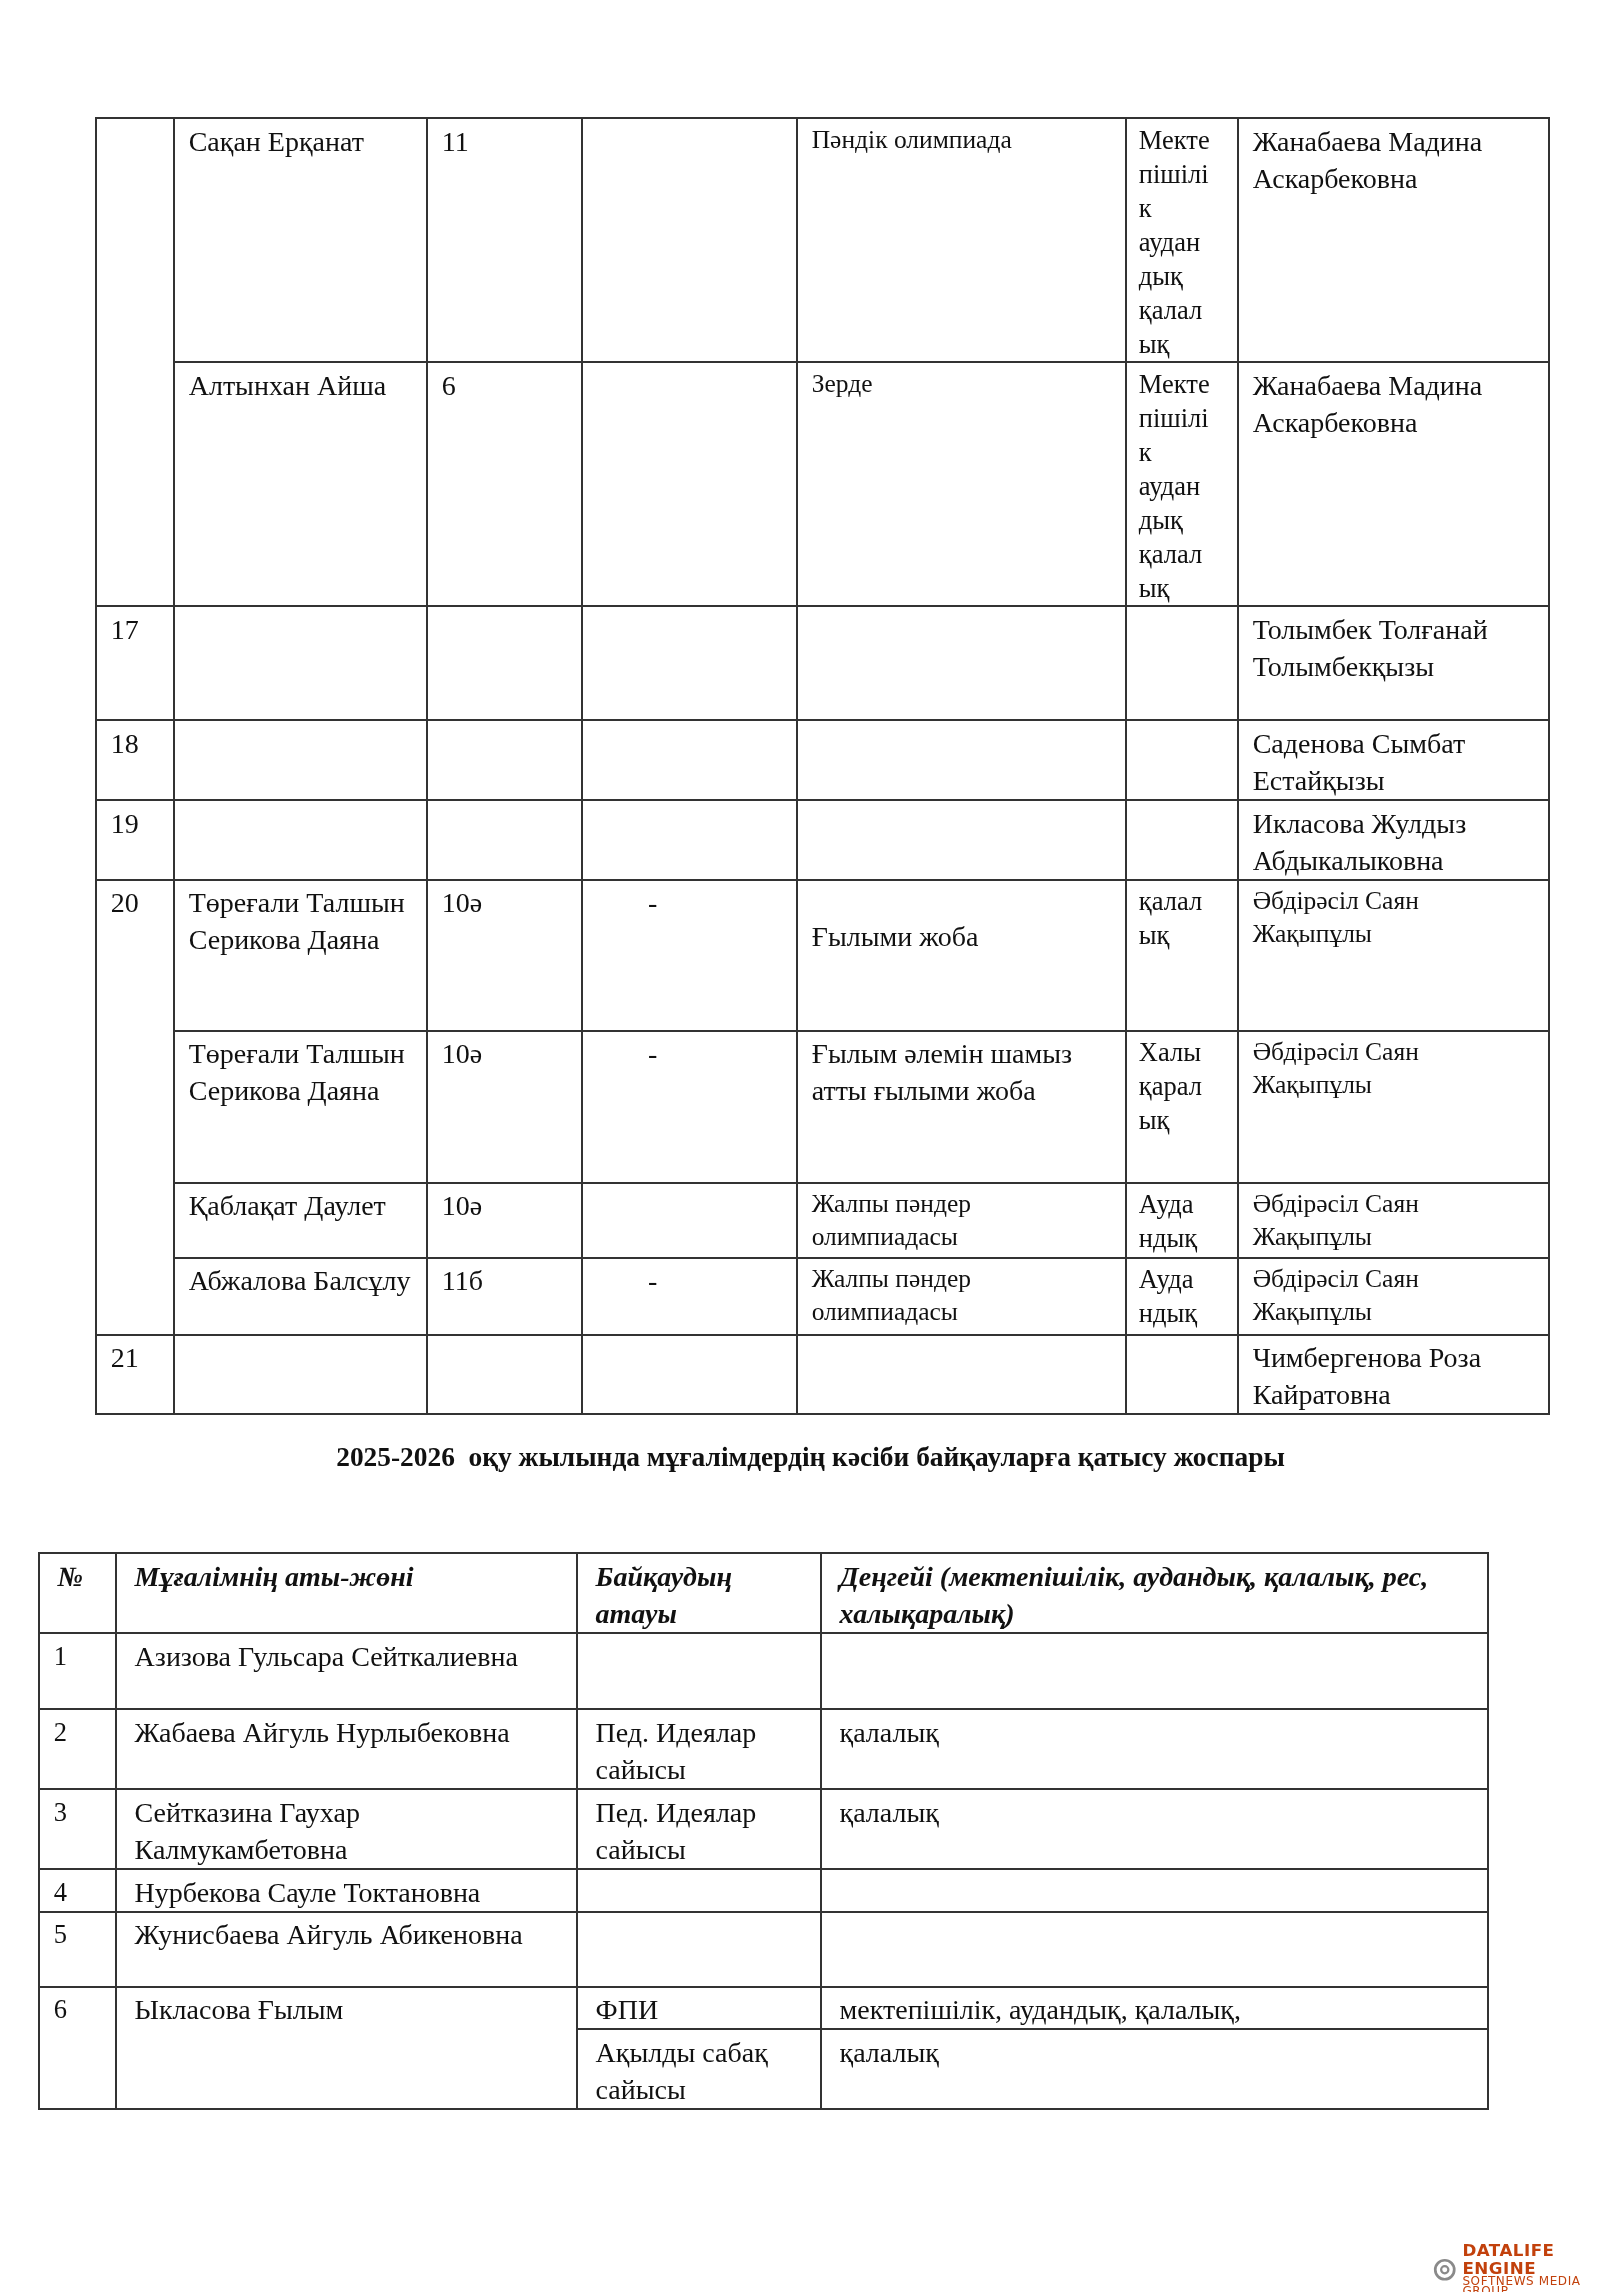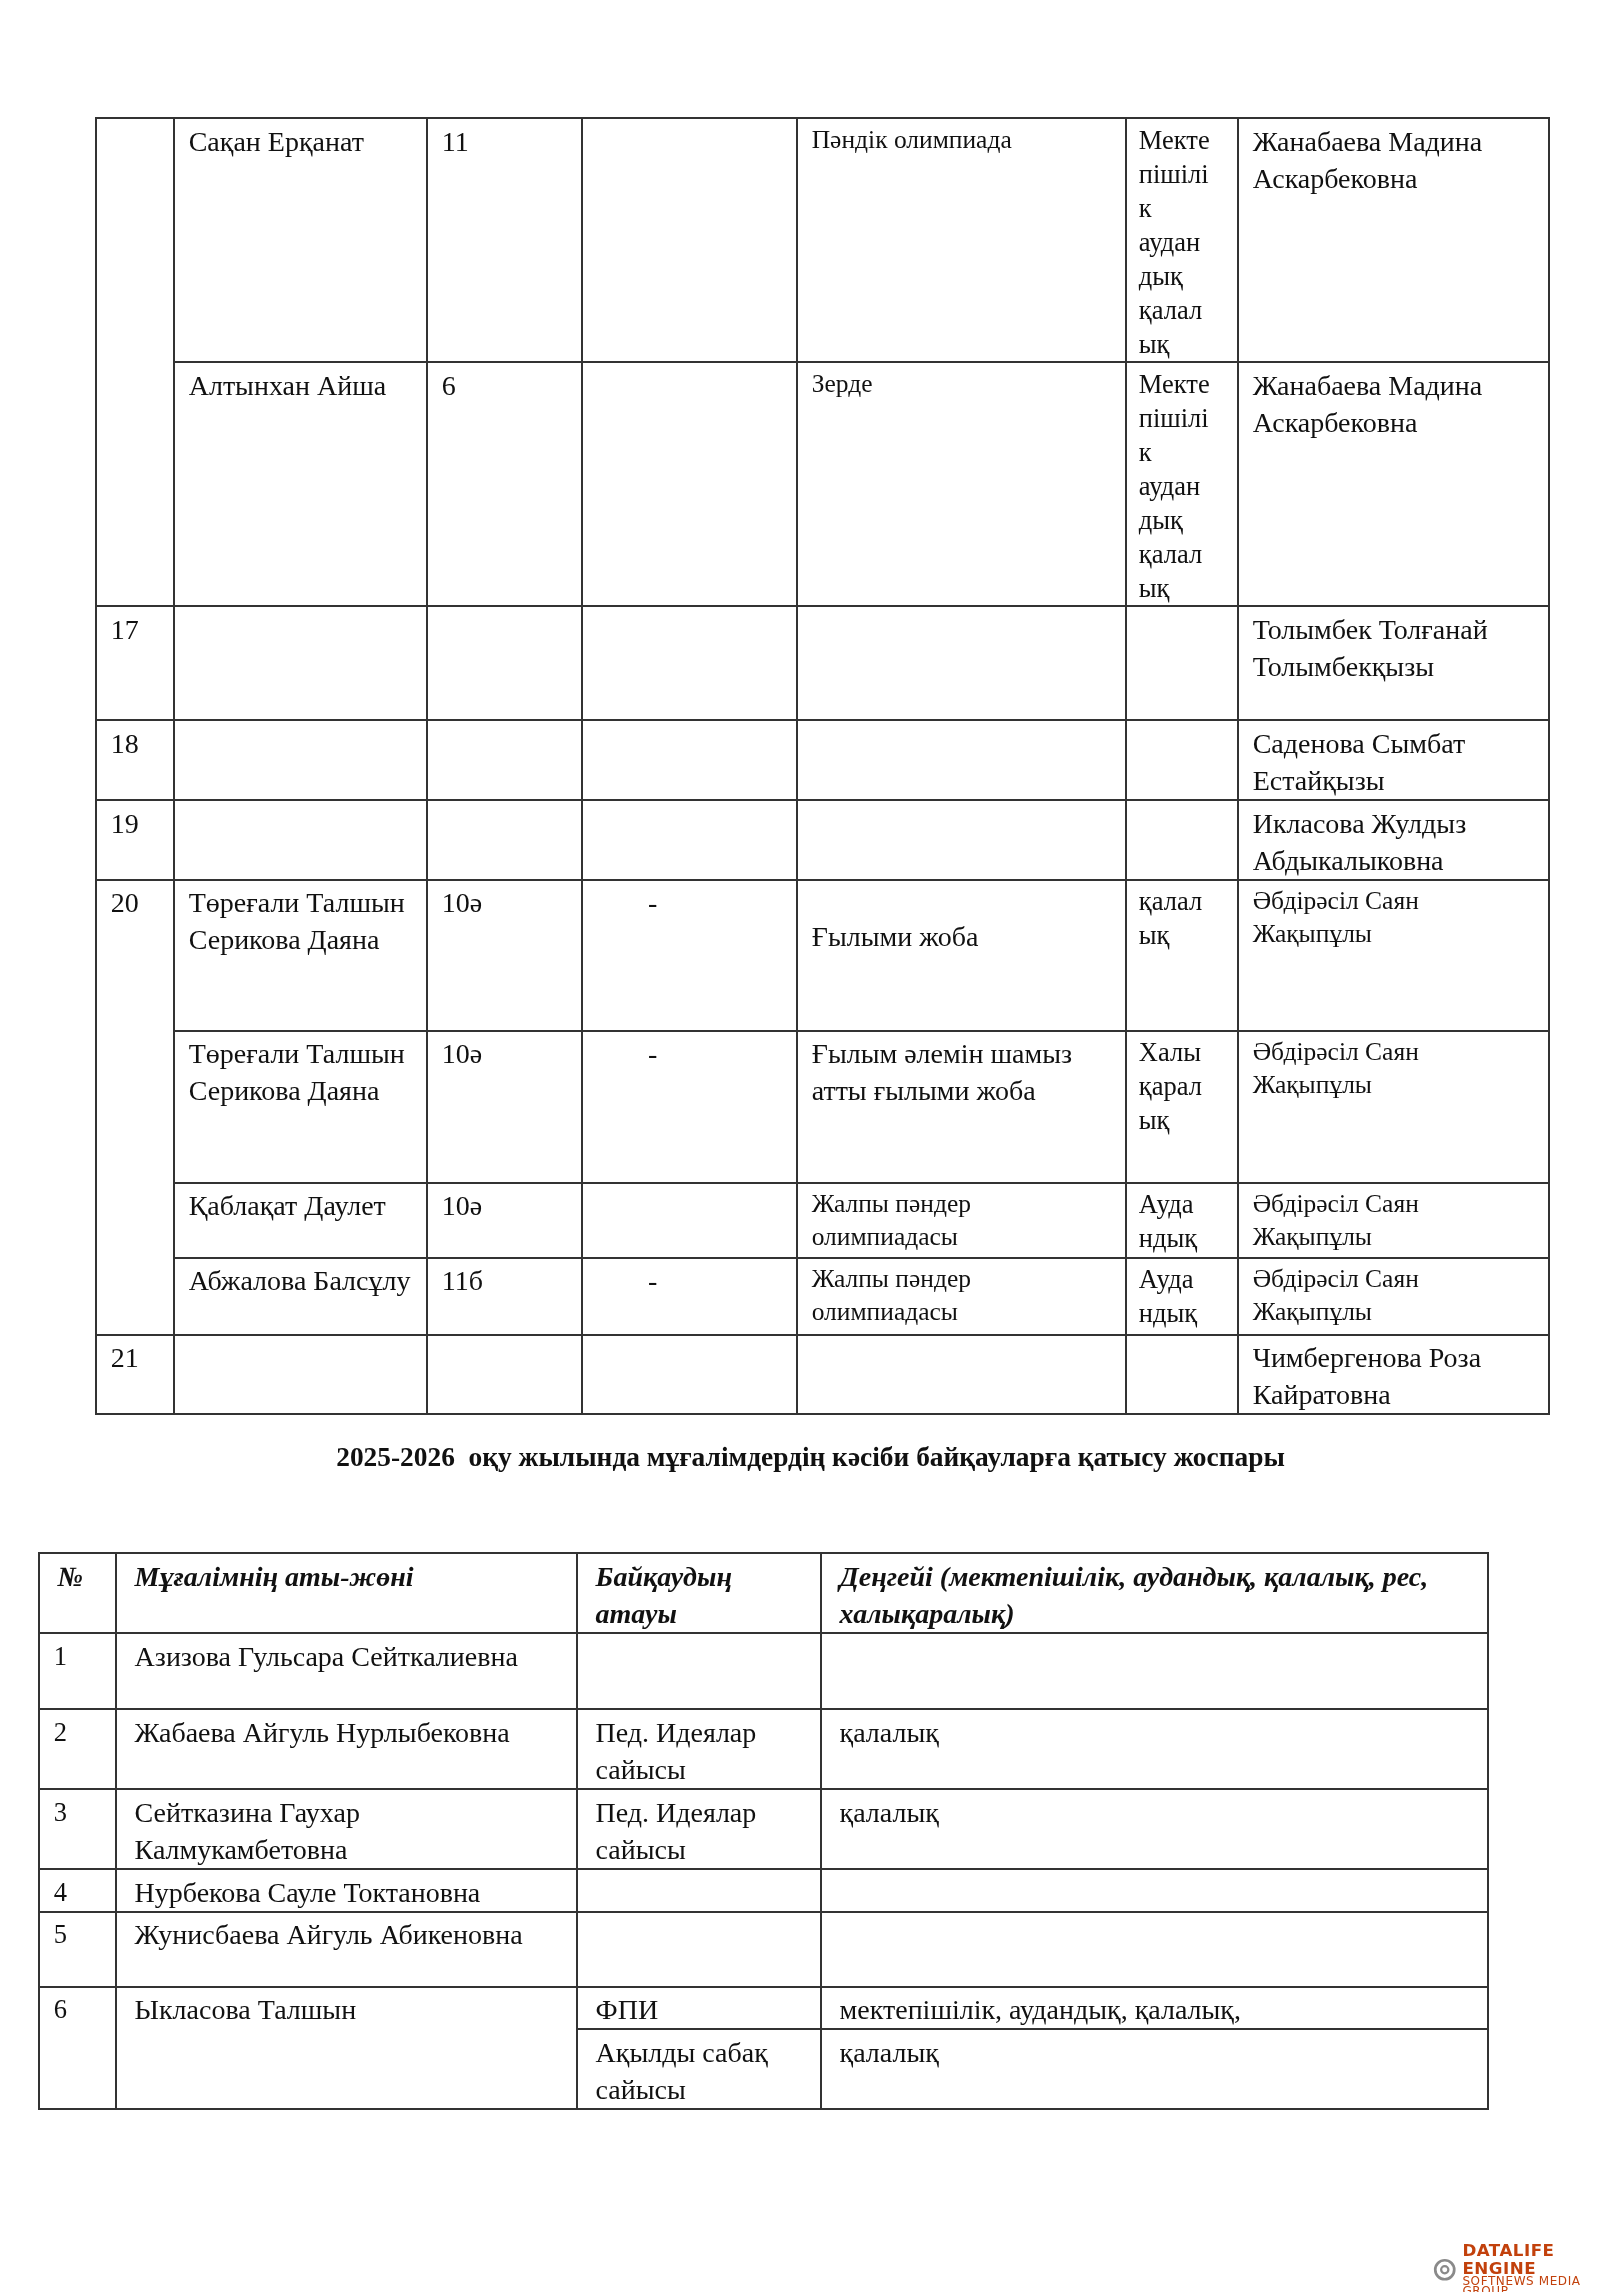--- a/index.html
+++ b/index.html
@@ -173,21 +173,21 @@
       <td></td>
     </tr>
     <tr style="height:75px">
       <td class="n">5</td>
       <td>Жунисбаева Айгуль Абикеновна</td>
       <td></td>
       <td></td>
     </tr>
     <tr style="height:40px">
       <td rowspan="2" class="n">6</td>
-      <td rowspan="2">Ыкласова Талшын</td>
+      <td rowspan="2">Ыкласова Ғылым</td>
       <td>ФПИ</td>
       <td>мектепішілік, аудандық, қалалық,</td>
     </tr>
     <tr style="height:75px">
       <td>Ақылды сабақ сайысы</td>
       <td>қалалық</td>
     </tr>
   </tbody>
 </table>
 

